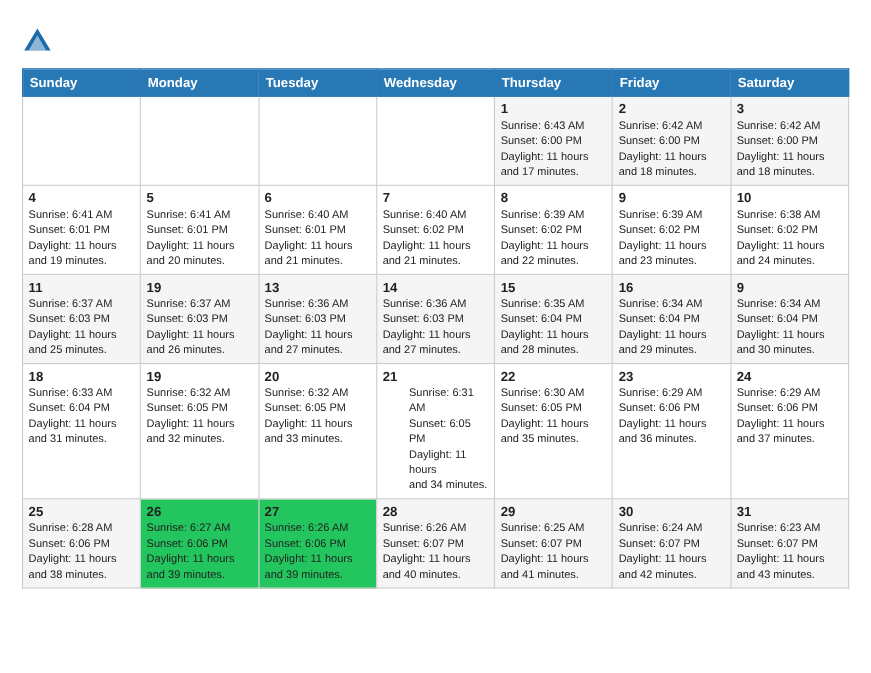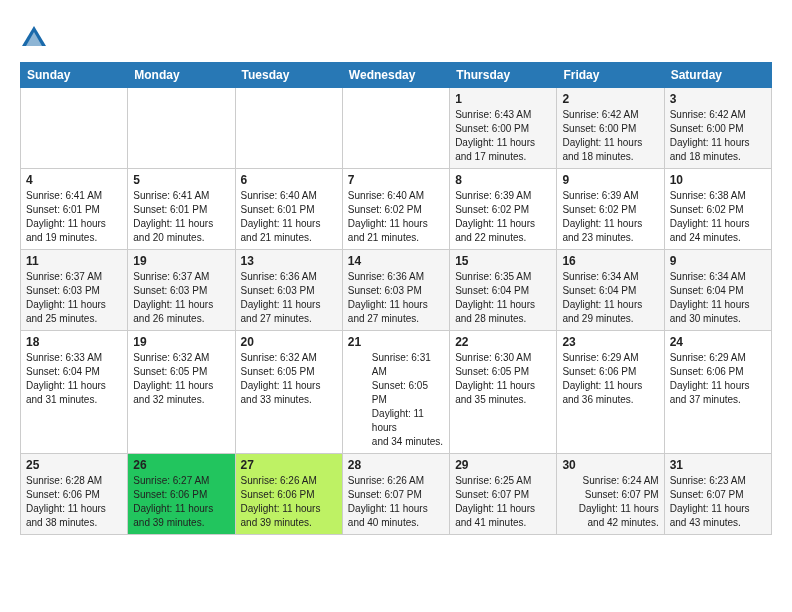--- a/index.html
+++ b/index.html
@@ -328,21 +328,21 @@
 Daylight: 11 hours
 and 38 minutes.</div>
           </td>
           <td style="background: #22c55e; margin-left: 36px;">
             <span class="day-num">26</span>
             <div class="day-info" style="white-space: pre-line;">Sunrise: 6:27 AM
 Sunset: 6:06 PM
 Daylight: 11 hours
 and 39 minutes.</div>
           </td>
-          <td style="background: #bef264;">
+          <td style="background: #22c55e;">
             <span class="day-num">27</span>
             <div class="day-info" style="white-space: pre-line;">Sunrise: 6:26 AM
 Sunset: 6:06 PM
 Daylight: 11 hours
 and 39 minutes.</div>
           </td>
           <td style="background: rgb(245, 245, 245);">
             <span class="day-num">28</span>
             <div class="day-info" style="white-space: pre-line;">Sunrise: 6:26 AM
 Sunset: 6:07 PM
@@ -351,21 +351,21 @@
           </td>
           <td style="background: rgb(245, 245, 245);">
             <span class="day-num">29</span>
             <div class="day-info" style="white-space: pre-line;">Sunrise: 6:25 AM
 Sunset: 6:07 PM
 Daylight: 11 hours
 and 41 minutes.</div>
           </td>
           <td style="background: rgb(245, 245, 245);">
             <span class="day-num">30</span>
-            <div class="day-info" style="white-space: pre-line; text-align: right;">Sunrise: 6:24 AM
+            <div class="day-info" style="white-space: pre-line;">Sunrise: 6:24 AM
 Sunset: 6:07 PM
 Daylight: 11 hours
 and 42 minutes.</div>
           </td>
           <td style="background: rgb(245, 245, 245);">
             <span class="day-num">31</span>
             <div class="day-info" style="white-space: pre-line;">Sunrise: 6:23 AM
 Sunset: 6:07 PM
 Daylight: 11 hours
 and 43 minutes.</div>

